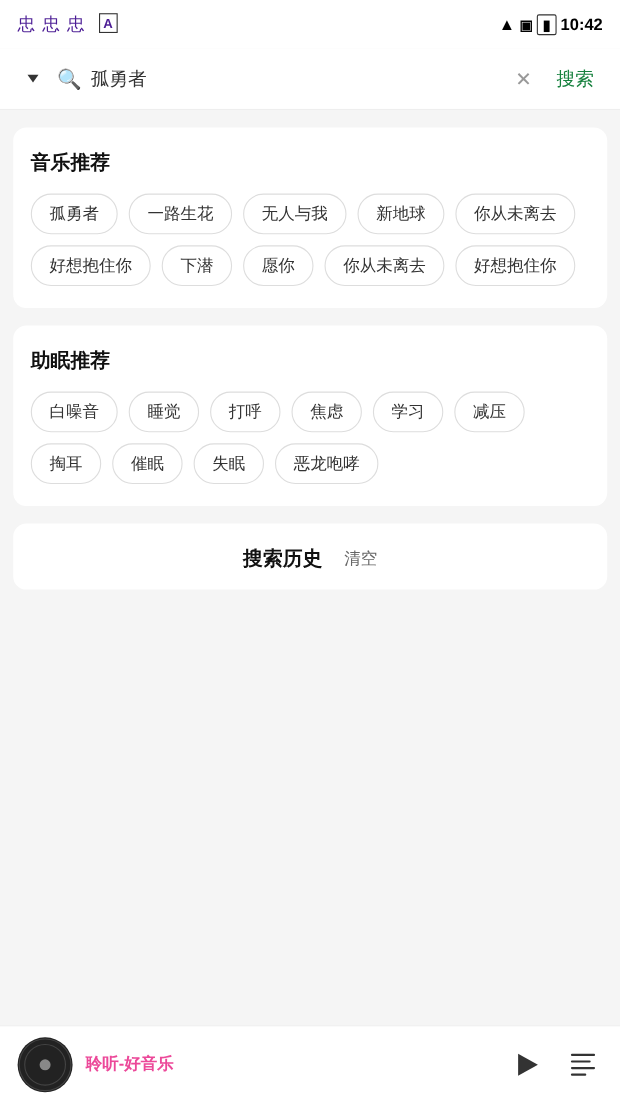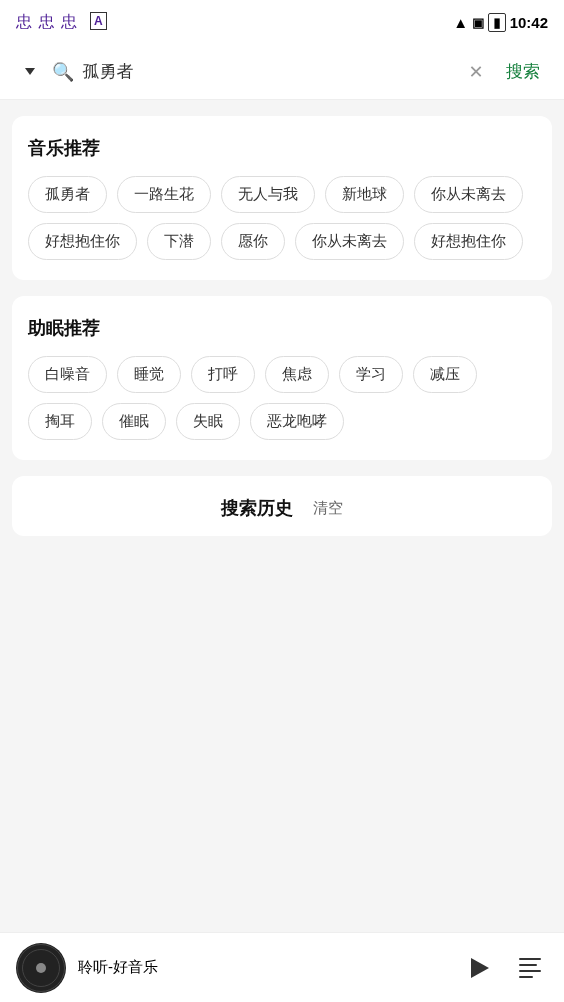--- a/index.html
+++ b/index.html
@@ -206,22 +206,22 @@
       position: absolute;
       width: 38px;
       height: 38px;
       border-radius: 50%;
       border: 1px solid #444;
     }
 
     .player-title {
       flex: 1;
       font-size: 15px;
-      color: #000000;
-      font-weight: 400;
+      color: #ec4899;
+      font-weight: 700;
     }
 
     .player-controls {
       display: flex;
       align-items: center;
       gap: 16px;
     }
 
     .play-btn {
       width: 36px;

